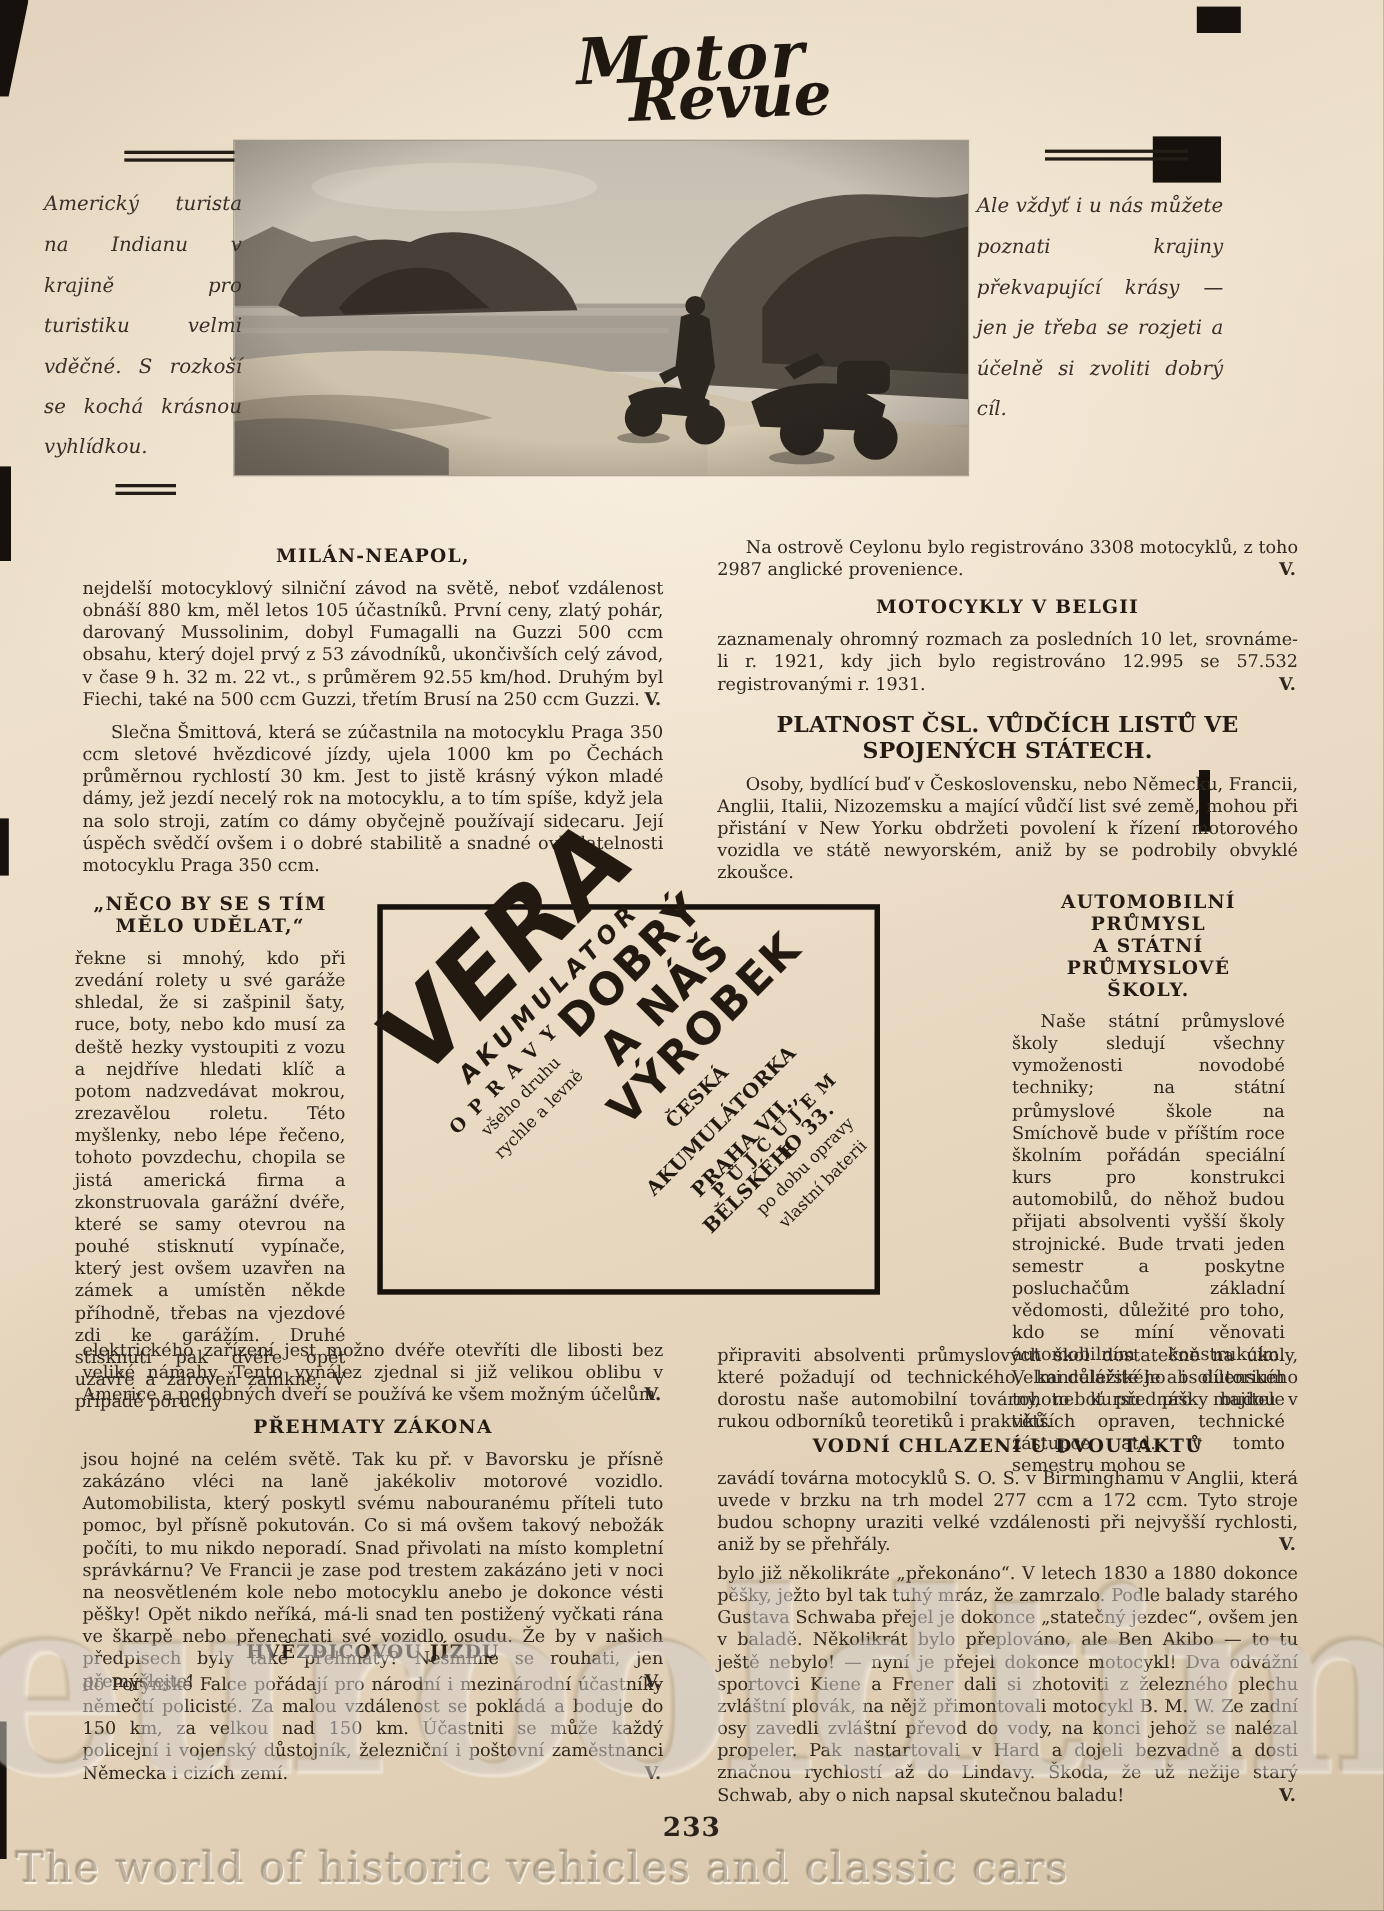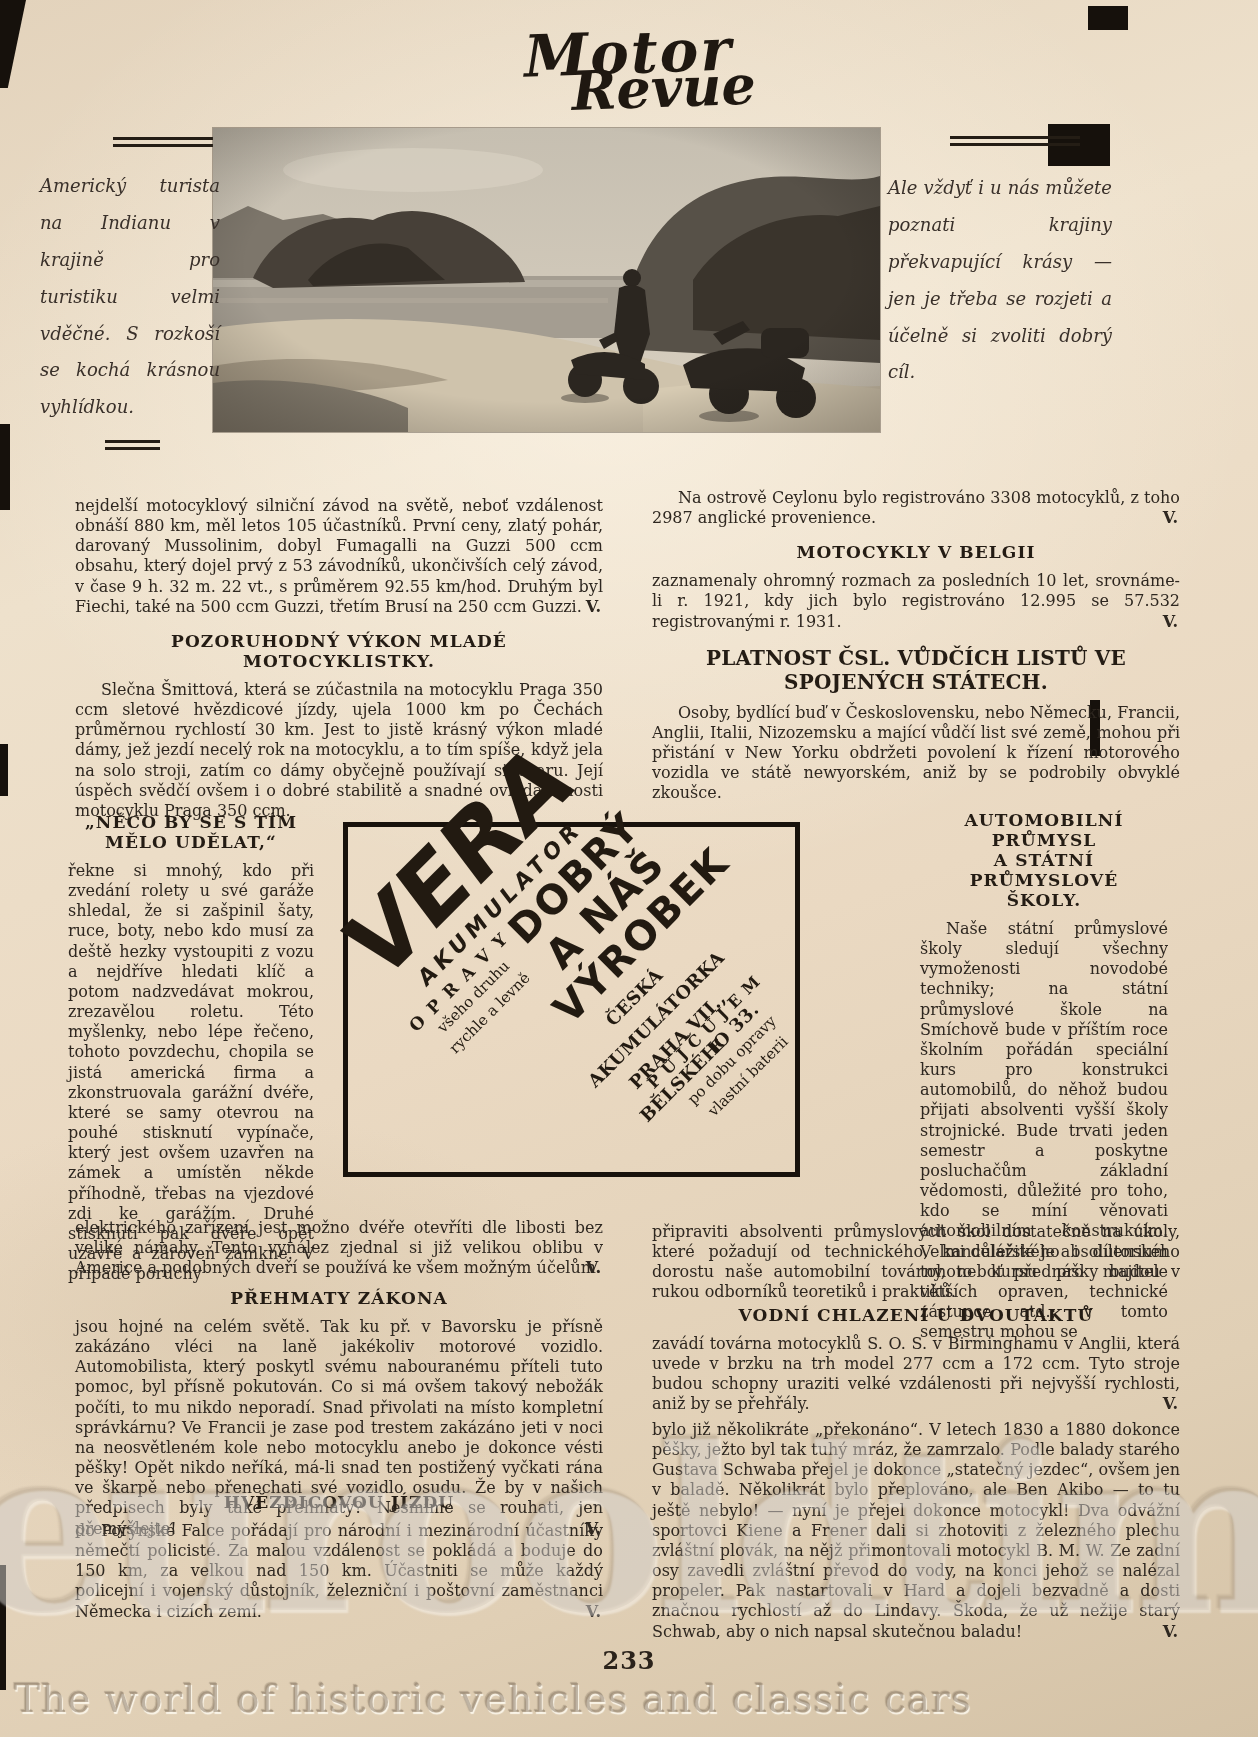--- a/index.html
+++ b/index.html
@@ -142,22 +142,22 @@
         <path d="M500,206 l30,-13 7,9 -28,15 Z"></path>
       </g>
       <rect width="667" height="304" fill="url(#vig)"></rect>
     </svg>
   </figure>
 
   <aside class="caption cap-left">Americký turista na Indianu v krajině pro turistiku velmi vděčné. S rozkoší se kochá krásnou vyhlídkou.</aside>
   <aside class="caption cap-right">Ale vždyť i u nás můžete poznati krajiny překvapující krásy — jen je třeba se rozjeti a účelně si zvoliti dobrý cíl.</aside>
 
   <section class="bl" id="l-top">
+    <h2 class="h">MILÁN-NEAPOL,</h2>
     <p class="p"><span>nejdelší motocyklový silniční závod na světě, neboť vzdálenost obnáší 880 km, měl letos 105 účastníků. První ceny, zlatý pohár, darovaný Mussolinim, dobyl Fumagalli na Guzzi 500 ccm obsahu, který dojel prvý z 53 závodníků, ukončivších celý závod, v čase 9 h. 32 m. 22 vt., s průměrem 92.55 km/hod. Druhým byl Fiechi, také na 500 ccm Guzzi, třetím Brusí na 250 ccm Guzzi.</span><span class="sig">V.</span></p>
-    <h2 class="h">POZORUHODNÝ VÝKON MLADÉ MOTOCYKLISTKY.</h2>
     <p class="p indent"><span>Slečna Šmittová, která se zúčastnila na motocyklu Praga 350 ccm sletové hvězdicové jízdy, ujela 1000 km po Čechách průměrnou rychlostí 30 km. Jest to jistě krásný výkon mladé dámy, jež jezdí necelý rok na motocyklu, a to tím spíše, když jela na solo stroji, zatím co dámy obyčejně používají sidecaru. Její úspěch svědčí ovšem i o dobré stabilitě a snadné ovladatelnosti motocyklu Praga 350 ccm.</span></p>
   </section>
 
   <section class="bl" id="r-top">
     <p class="p indent"><span>Na ostrově Ceylonu bylo registrováno 3308 motocyklů, z toho 2987 anglické provenience.</span><span class="sig">V.</span></p>
     <h2 class="h">MOTOCYKLY V BELGII</h2>
     <p class="p"><span>zaznamenaly ohromný rozmach za posledních 10 let, srovnáme-li r. 1921, kdy jich bylo registrováno 12.995 se 57.532 registrovanými r. 1931.</span><span class="sig">V.</span></p>
     <h2 class="h long">PLATNOST ČSL. VŮDČÍCH LISTŮ VE SPOJENÝCH STÁTECH.</h2>
     <p class="p indent"><span>Osoby, bydlící buď v Československu, nebo Německu, Francii, Anglii, Italii, Nizozemsku a mající vůdčí list své země, mohou při přistání v New Yorku obdržeti povolení k řízení motorového vozidla ve státě newyorském, aniž by se podrobily obvyklé zkoušce.</span></p>
   </section>

